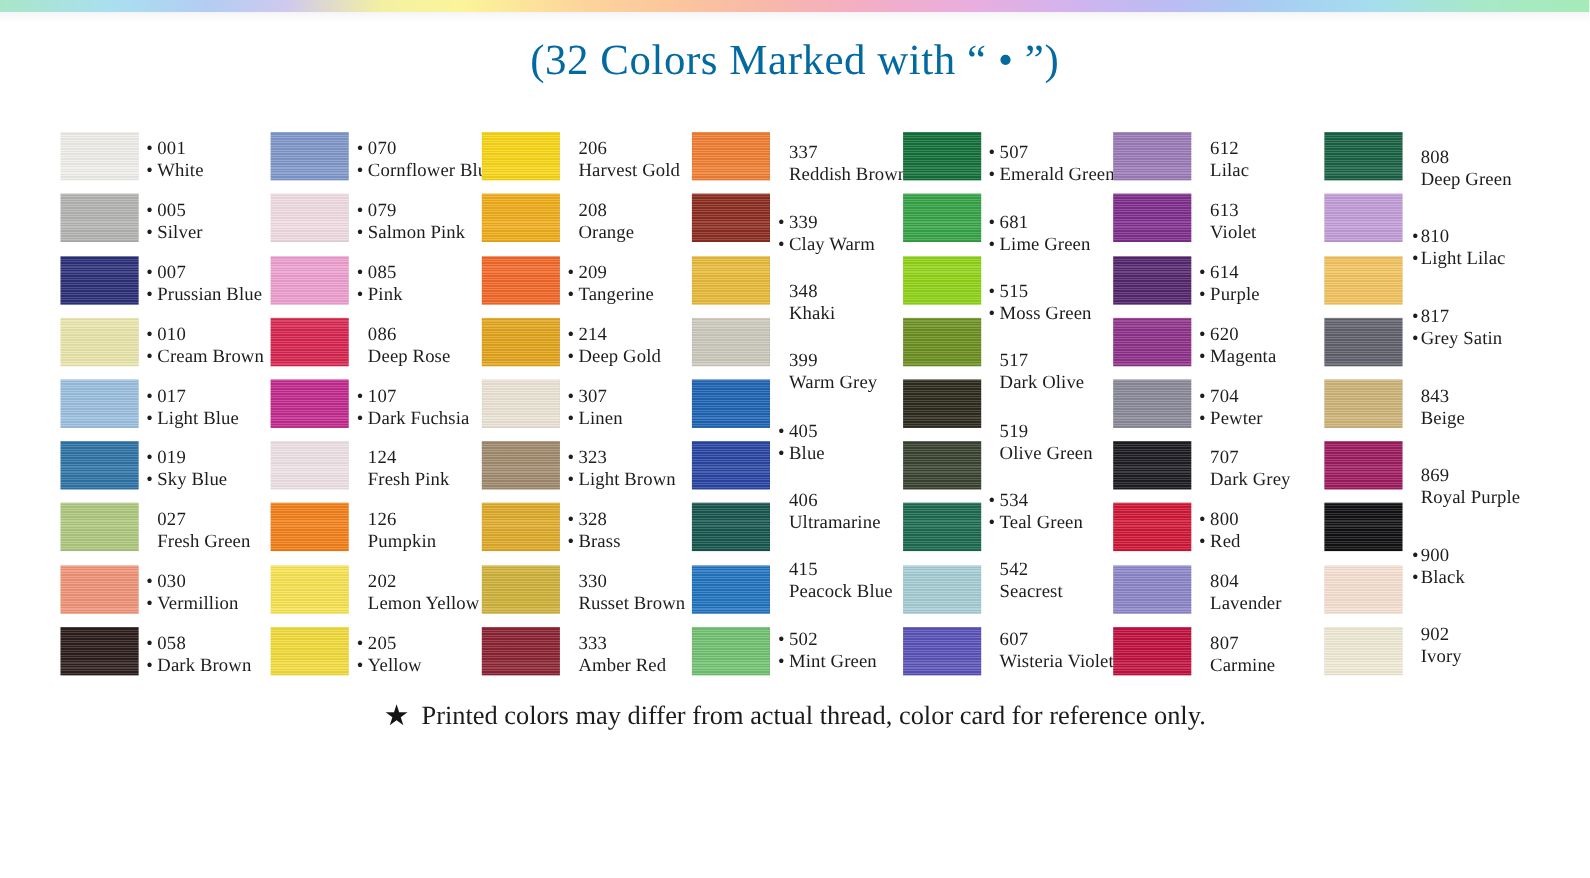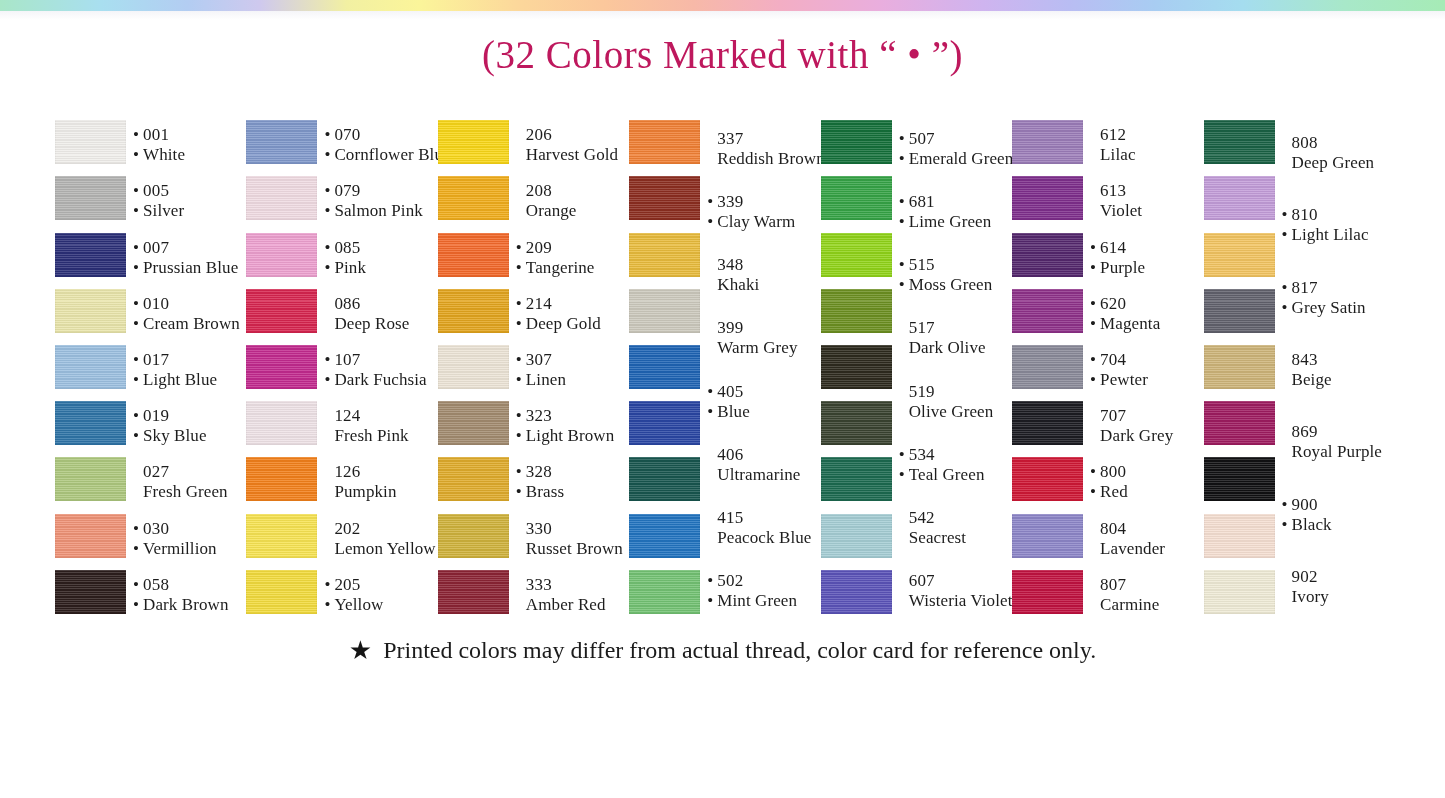--- a/index.html
+++ b/index.html
@@ -21,40 +21,40 @@
   #rainbow-fade{
     position:absolute;top:11px;left:0;width:1445px;height:9px;
     background:linear-gradient(to bottom, rgba(243,243,247,0.85), rgba(255,255,255,0));
   }
 
   #page-title{
     position:absolute;top:32px;left:0;width:1445px;
     text-align:center;
     font-size:39px;
     font-weight:400;
-    color:#be185d;
+    color:#0369a1;
     letter-spacing:0.5px;
     white-space:nowrap;
   }
 
   #grid{
     position:absolute;
     top:114px;left:55px;
     width:1335px;height:506px;
     display:flex;
     flex-direction:row;
   }
   .column{
     width:195px;
     height:506px;
     display:flex;
     flex-direction:column;
     position:relative;
   }
-  .column.last{width:190px;}
+  .column.last{width:190px;text-align:center;}
 
   .swatch-stack{
     position:absolute;
     top:0;left:0;
     width:71px;height:506px;
     display:flex;flex-direction:column;
     background:#ffffff;
   }
   .swatch-cell{
     flex:1 1 0;

